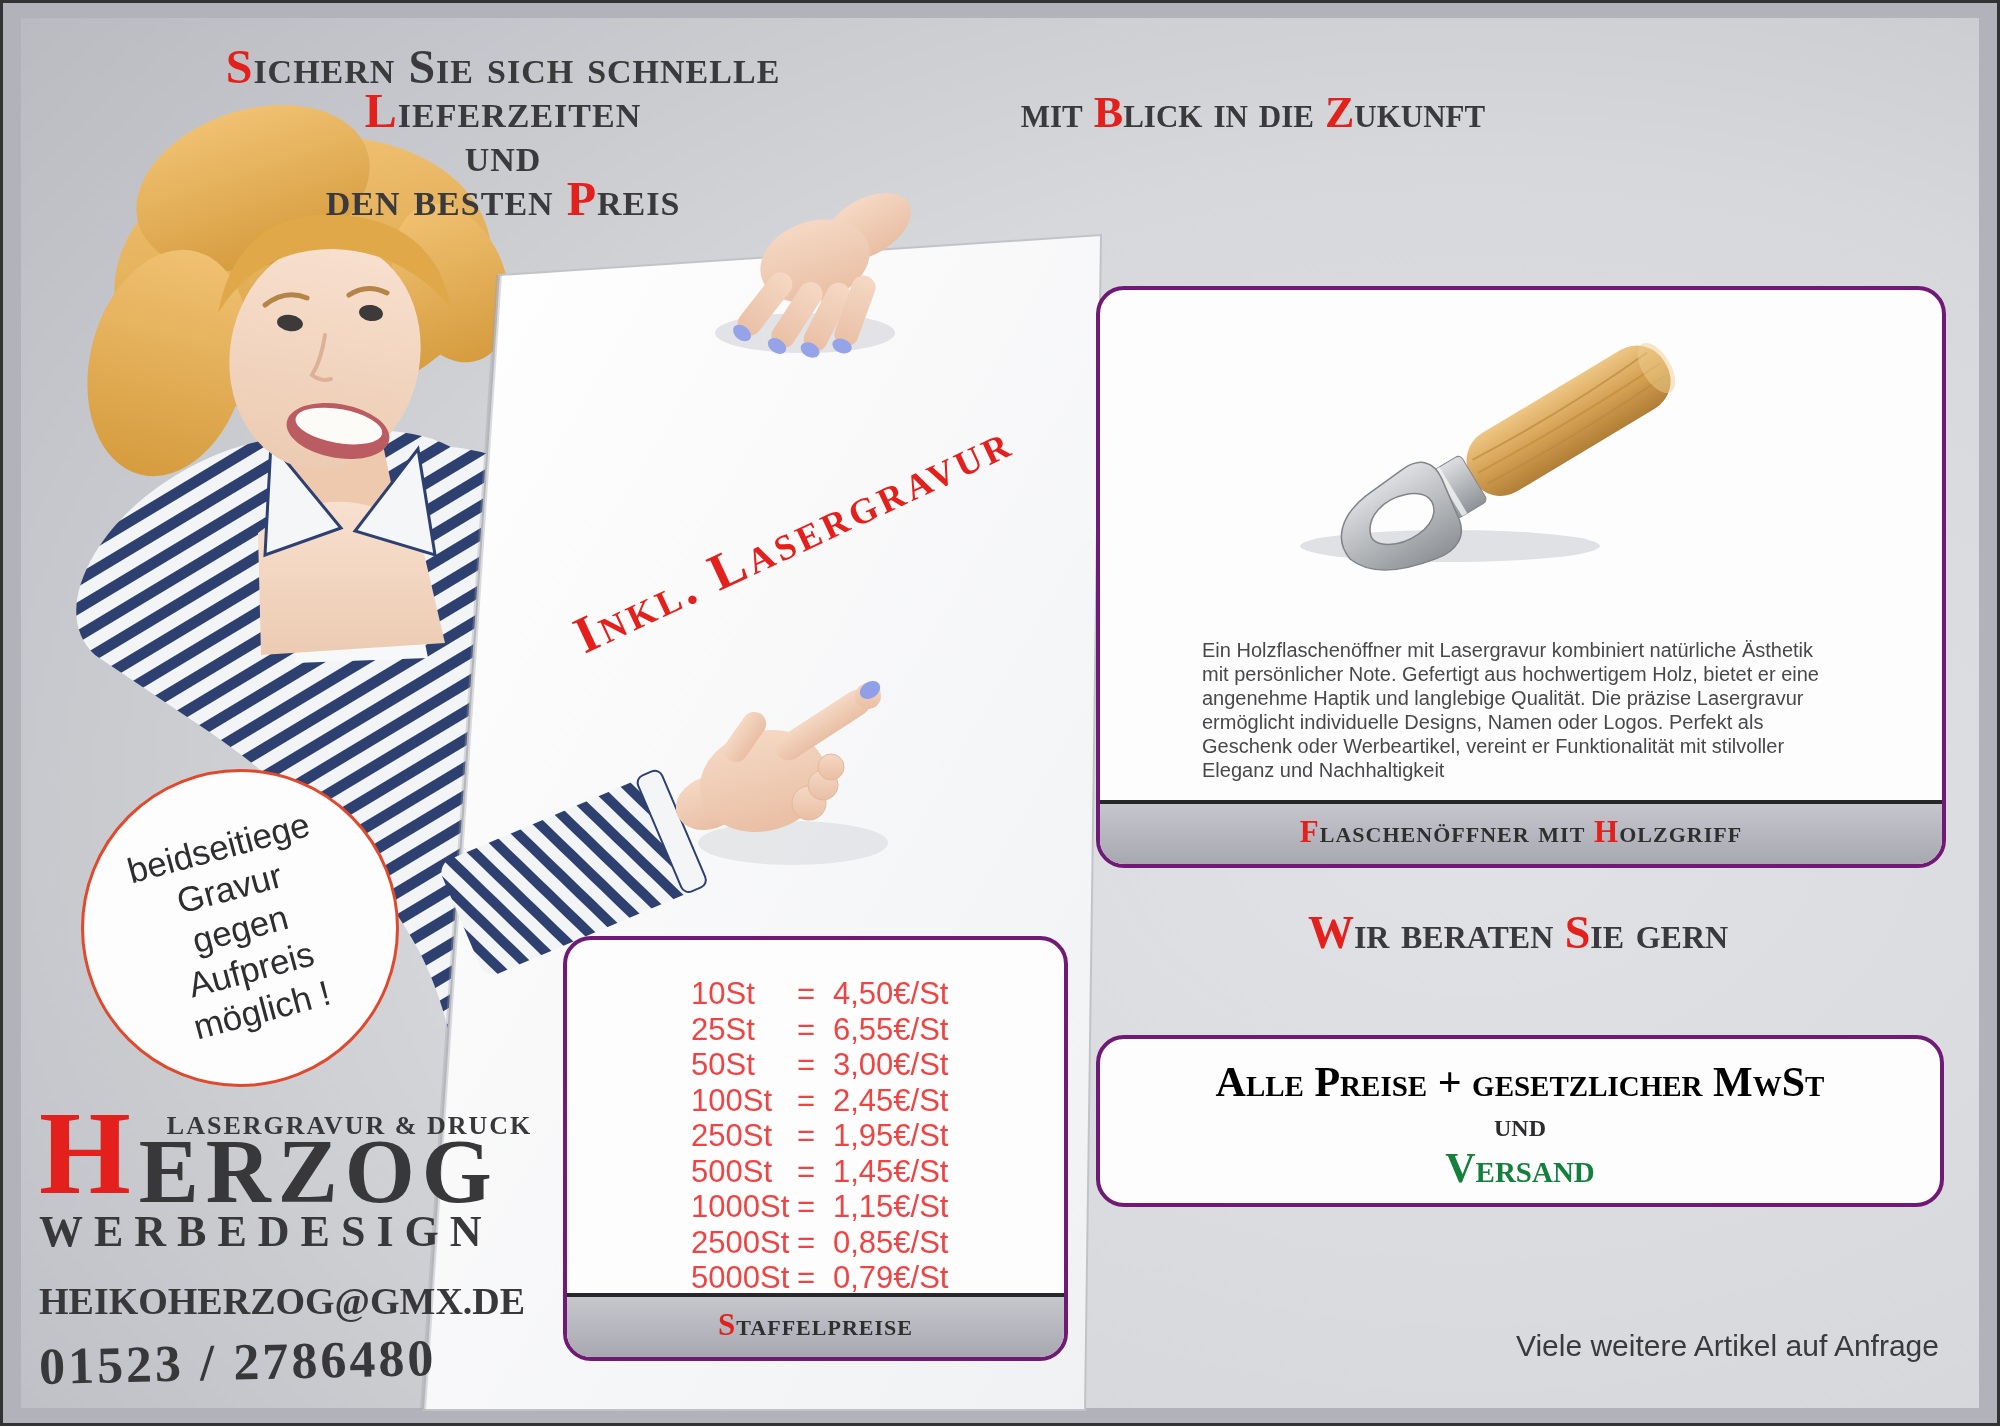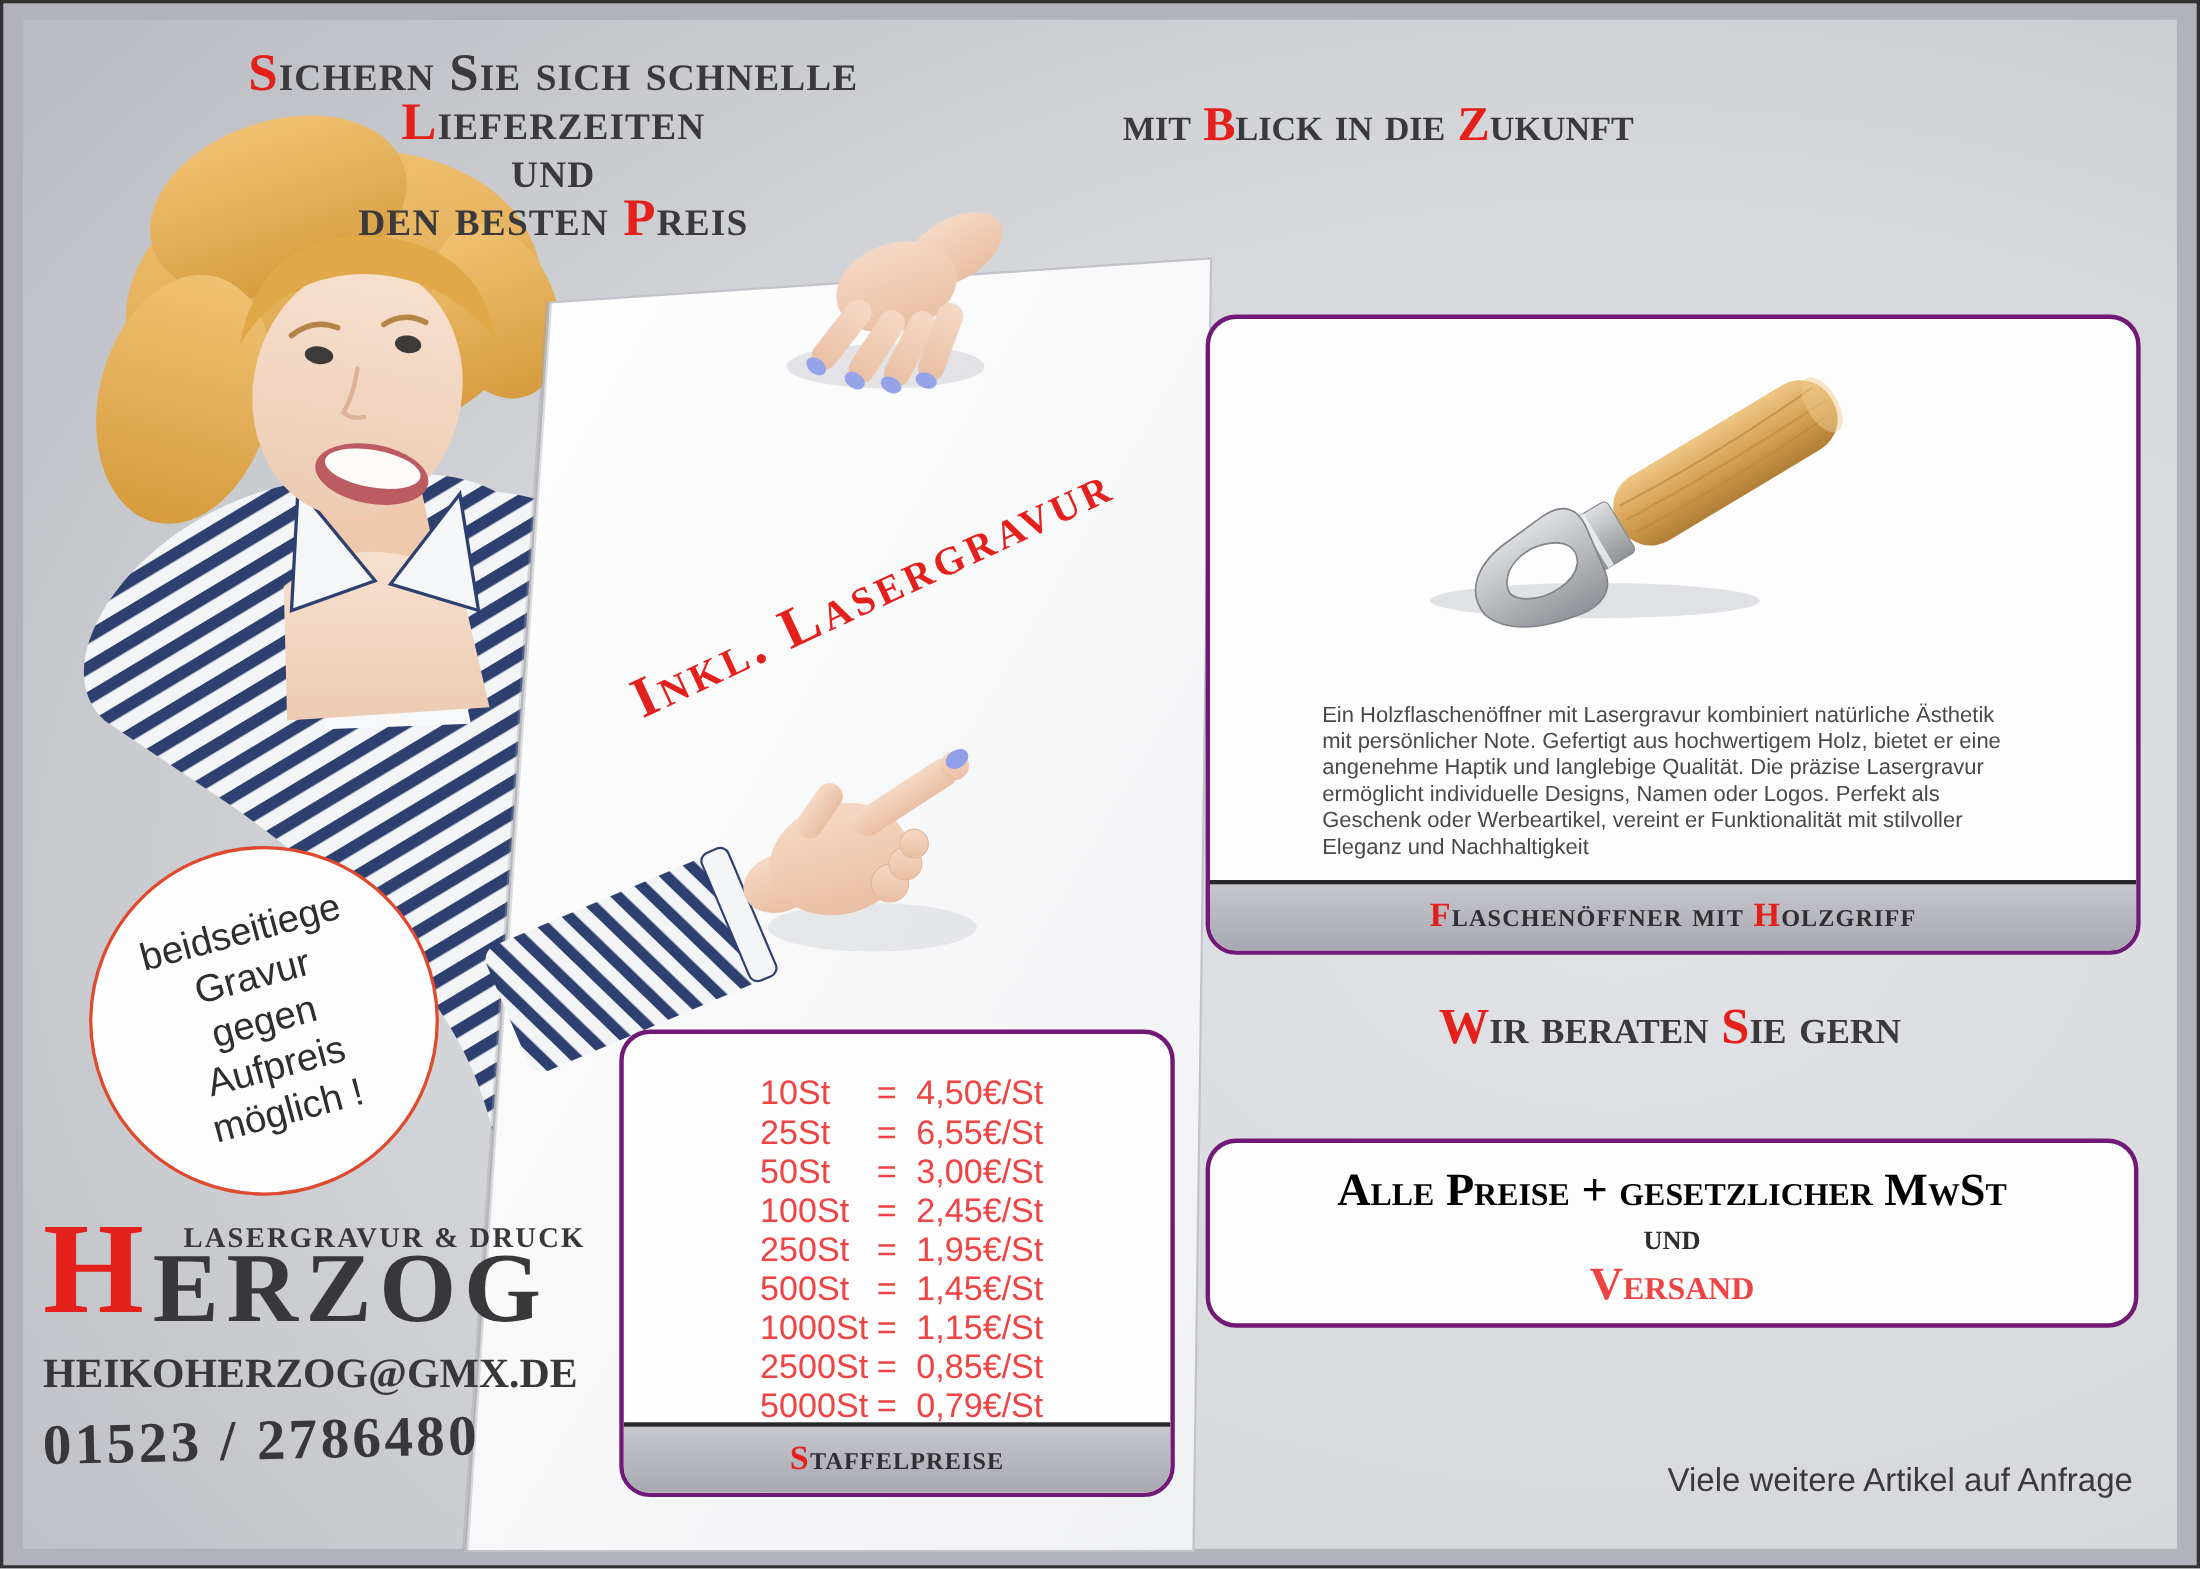--- a/index.html
+++ b/index.html
@@ -51,21 +51,21 @@
 
   .price-rows { padding:36px 0 0 124px; font-size:31px; line-height:35.5px; color:#ef4444; }
   .prow { display:flex; }
   .qty { min-width:106px; }
   .eq  { min-width:36px; }
 
   .consult { position:absolute; left:1060px; top:903px; width:910px; text-align:center; font-size:46px; z-index:3; }
 
   .pn1 { font-size:42px; line-height:46px; margin-top:20px; color:#000000; }
   .pn2 { font-size:34px; line-height:40px; color:#2d2d2f; }
-  .pn3 { font-size:42px; line-height:46px; color:#ef4444; }
+  .pn3 { font-size:42px; line-height:46px; color:#15803d; }
 
   .logo { position:absolute; left:36px; top:1104px; z-index:3; color:#38383a; font-family:"Liberation Serif", serif; font-weight:700; }
   .logo-row   { display:flex; }
   .logo-h     { font-size:118px; line-height:94px; color:#e4201d; }
   .logo-col   { margin-left:8px; }
   .logo-tag   { font-size:26px; line-height:30px; letter-spacing:2px; margin-top:4px;margin-left:28px; }
   .logo-name  { font-size:90px; line-height:62px; letter-spacing:7px; }
   .logo-sub   { font-size:44px; line-height:46px; letter-spacing:11px; margin-top:6px; }
   .logo-email { font-size:38px; margin-top:24px; }
   .logo-phone { font-size:52px; margin-top:14px; letter-spacing:3px; transform:rotate(-1.3deg); transform-origin:left center; }
@@ -287,18 +287,19 @@
   </div>
 
   <div class="logo">
     <div class="logo-row">
       <div class="logo-h">H</div>
       <div class="logo-col">
         <div class="logo-tag">LASERGRAVUR &amp; DRUCK</div>
         <div class="logo-name">ERZOG</div>
       </div>
     </div>
+    <div class="logo-sub">WERBEDESIGN</div>
     <div class="logo-email">HEIKOHERZOG@GMX.DE</div>
     <div class="logo-phone">01523 / 2786480</div>
   </div>
 
   <div class="footer-note">Viele weitere Artikel auf Anfrage</div>
 </div>
 
 </body></html>

